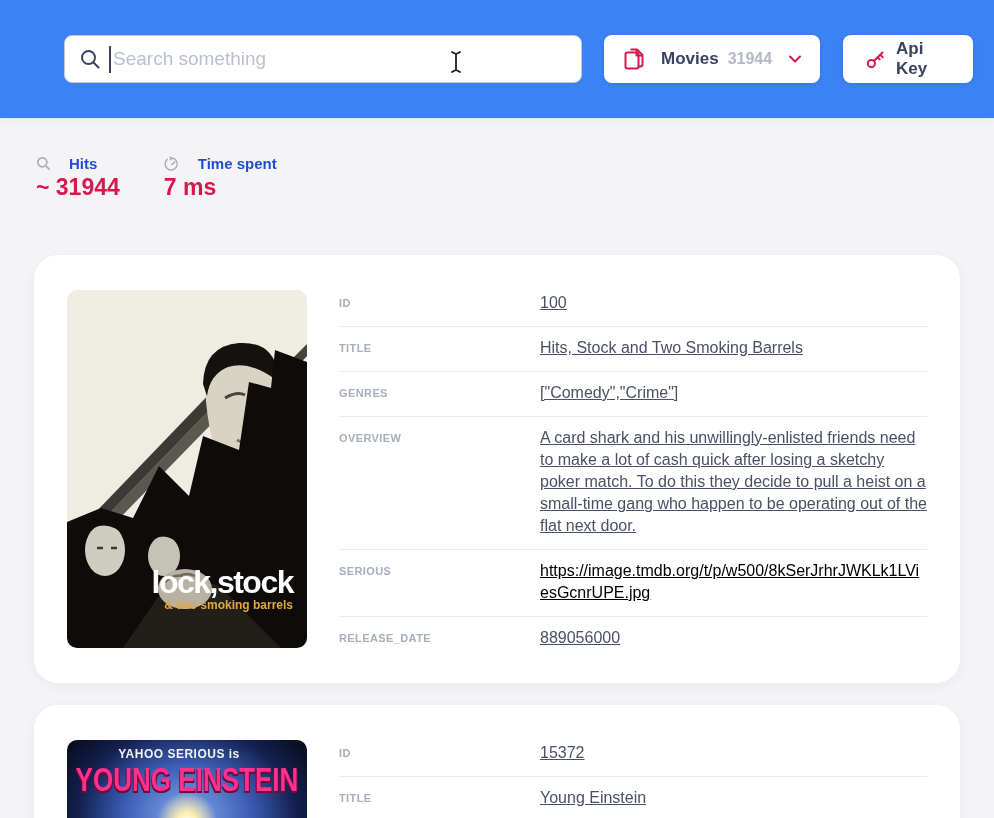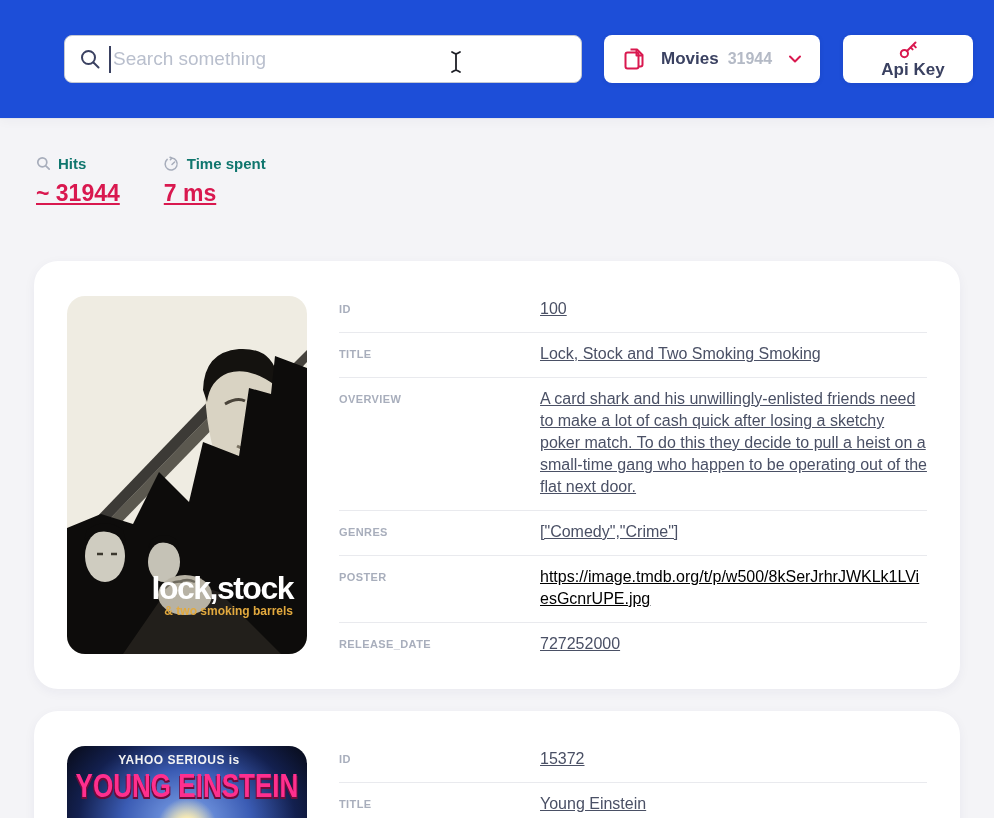--- a/index.html
+++ b/index.html
@@ -6,21 +6,21 @@
   html,body { width:994px; height:818px; overflow:hidden; }
   body {
     font-family:"Liberation Sans", sans-serif;
     background:#f4f4f7;
     position:relative;
     color:#4a5065;
   }
 
   
   .header {
-    height:118px; background:#1d4ed8;
+    height:118px; background:#3b82f6;
     display:flex; align-items:center;
     padding:0 21px 0 64px;
     box-shadow:0 1px 0 rgba(20,20,50,0.04), 0 4px 10px rgba(20,20,50,0.03);
     position:relative; z-index:2;
   }
   .search-box {
     width:518px; height:48px;
     border:1px solid #c3c8d3; border-radius:8px;
     background:#fff; display:flex; align-items:center;
     padding:0 14px;
@@ -37,40 +37,40 @@
   .pill {
     height:48px; background:#fff; border-radius:8px;
     display:flex; align-items:center;
     box-shadow:0 1px 5px rgba(30,30,70,0.10);
     cursor:pointer;
   }
   .movies-btn { width:216px; margin-left:22px; padding:0 18px; }
   .movies-label { font-size:17px; font-weight:700; color:#3a4161; margin-left:13px; }
   .movies-count { font-size:16px; font-weight:600; color:#b4bac6; margin-left:9px; }
   .movies-btn .chev { margin-left:auto; display:flex; }
-  .api-btn { width:130px; margin-left:23px; padding:0 22px; justify-content:center;flex-direction:column; }
+  .api-btn { width:130px; margin-left:23px; padding:0 22px; justify-content:center; }
   .api-label { font-size:17px; font-weight:700; color:#3a4161; margin-left:10px; }
 
   
   .main { padding-top:37px; }
   .stats { display:flex; margin-left:36px; gap:44px; }
-  .stat-head { display:flex; align-items:center; gap:7px; font-size:15px; font-weight:700; color:#0f766e; }
-  .stat-value { margin-top:8px; font-size:23px; font-weight:700; color:#d9184f;text-decoration:underline; }
+  .stat-head { display:flex; align-items:center; gap:18px; font-size:15px; font-weight:700; color:#1d4ed8; }
+  .stat-value { margin-top:2px; font-size:23px; font-weight:700; color:#d9184f; }
 
   
   .results { margin:54px 34px 0; }
   .card {
     background:#fff; border-radius:24px;
     padding:35px 33px; display:flex;
     box-shadow:0 3px 12px rgba(40,40,90,0.05);
     overflow:hidden;
   }
   .card-1 { height:428px; }
   .card-2 { margin-top:22px; height:430px; }
-  .poster { width:240px; height:358px; flex:none; border-radius:18px; overflow:hidden; position:relative; }
+  .poster { width:240px; height:358px; flex:none; border-radius:10px; overflow:hidden; position:relative; }
 
   .table { margin-left:32px; flex:1; max-width:592px; }
   .row { display:flex; border-top:1px solid #e9eaee; padding:10px 0 12px;justify-content:center; }
   .row:first-child { border-top:none; padding-top:2px; }
   .flabel {
     width:201px; flex:none;
     font-size:11px; font-weight:600; letter-spacing:0.4px;
     color:#a8aebc; padding-top:5px;
   }
   .fvalue { font-size:16px; line-height:22px; color:#4a5065; flex:1;text-decoration:underline; }
@@ -208,37 +208,37 @@
           <text x="226" y="319" text-anchor="end" font-family="Liberation Sans, sans-serif" font-size="12" font-weight="700" fill="#e2a93e">&amp; two smoking barrels</text>
         </svg>
       </div>
       <div class="table">
         <div class="row">
           <div class="flabel">ID</div>
           <div class="fvalue">100</div>
         </div>
         <div class="row">
           <div class="flabel">TITLE</div>
-          <div class="fvalue">Lock, Stock and Two Smoking Smoking</div>
+          <div class="fvalue">Hits, Stock and Two Smoking Barrels</div>
+        </div>
+        <div class="row">
+          <div class="flabel">GENRES</div>
+          <div class="fvalue">["Comedy","Crime"]</div>
         </div>
         <div class="row">
           <div class="flabel">OVERVIEW</div>
           <div class="fvalue">A card shark and his unwillingly-enlisted friends need to make a lot of cash quick after losing a sketchy poker match. To do this they decide to pull a heist on a small-time gang who happen to be operating out of the flat next door.</div>
         </div>
         <div class="row">
-          <div class="flabel">GENRES</div>
-          <div class="fvalue">["Comedy","Crime"]</div>
-        </div>
-        <div class="row">
-          <div class="flabel">POSTER</div>
+          <div class="flabel">SERIOUS</div>
           <div class="fvalue"><a href="#">https://image.tmdb.org/t/p/w500/8kSerJrhrJWKLk1LViesGcnrUPE.jpg</a></div>
         </div>
         <div class="row">
           <div class="flabel">RELEASE_DATE</div>
-          <div class="fvalue">727252000</div>
+          <div class="fvalue">889056000</div>
         </div>
       </div>
     </div>
 
     <div class="card card-2">
       <div class="poster ye-poster">
         <div class="ye-credit">YAHOO SERIOUS is</div>
         <div class="ye-title">YOUNG EINSTEIN</div>
       </div>
       <div class="table">

